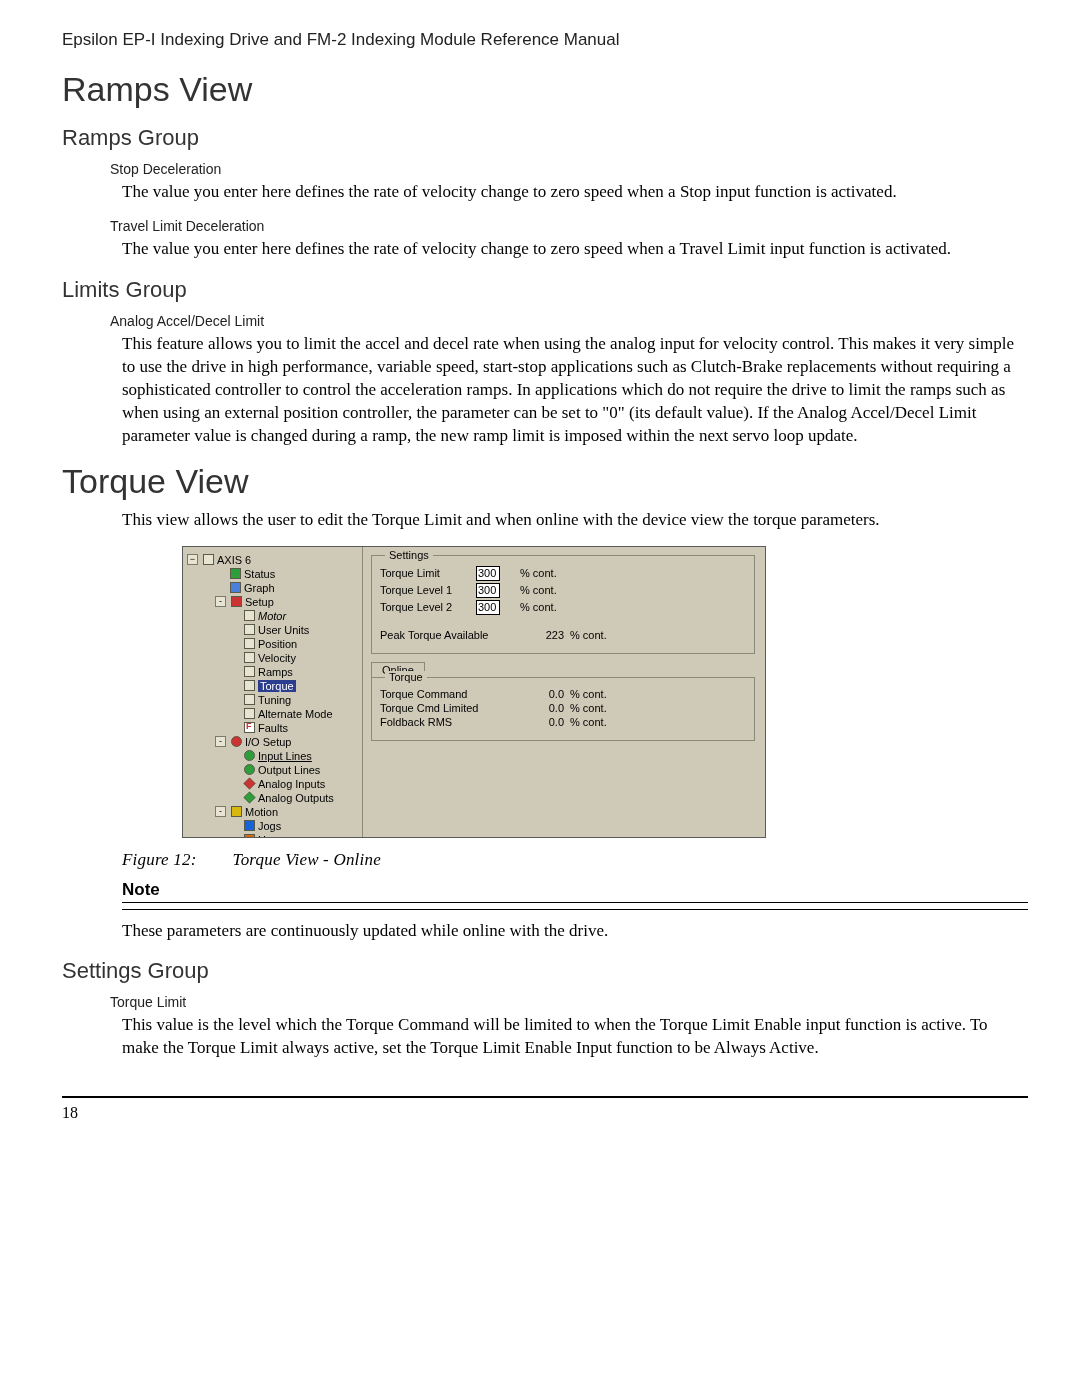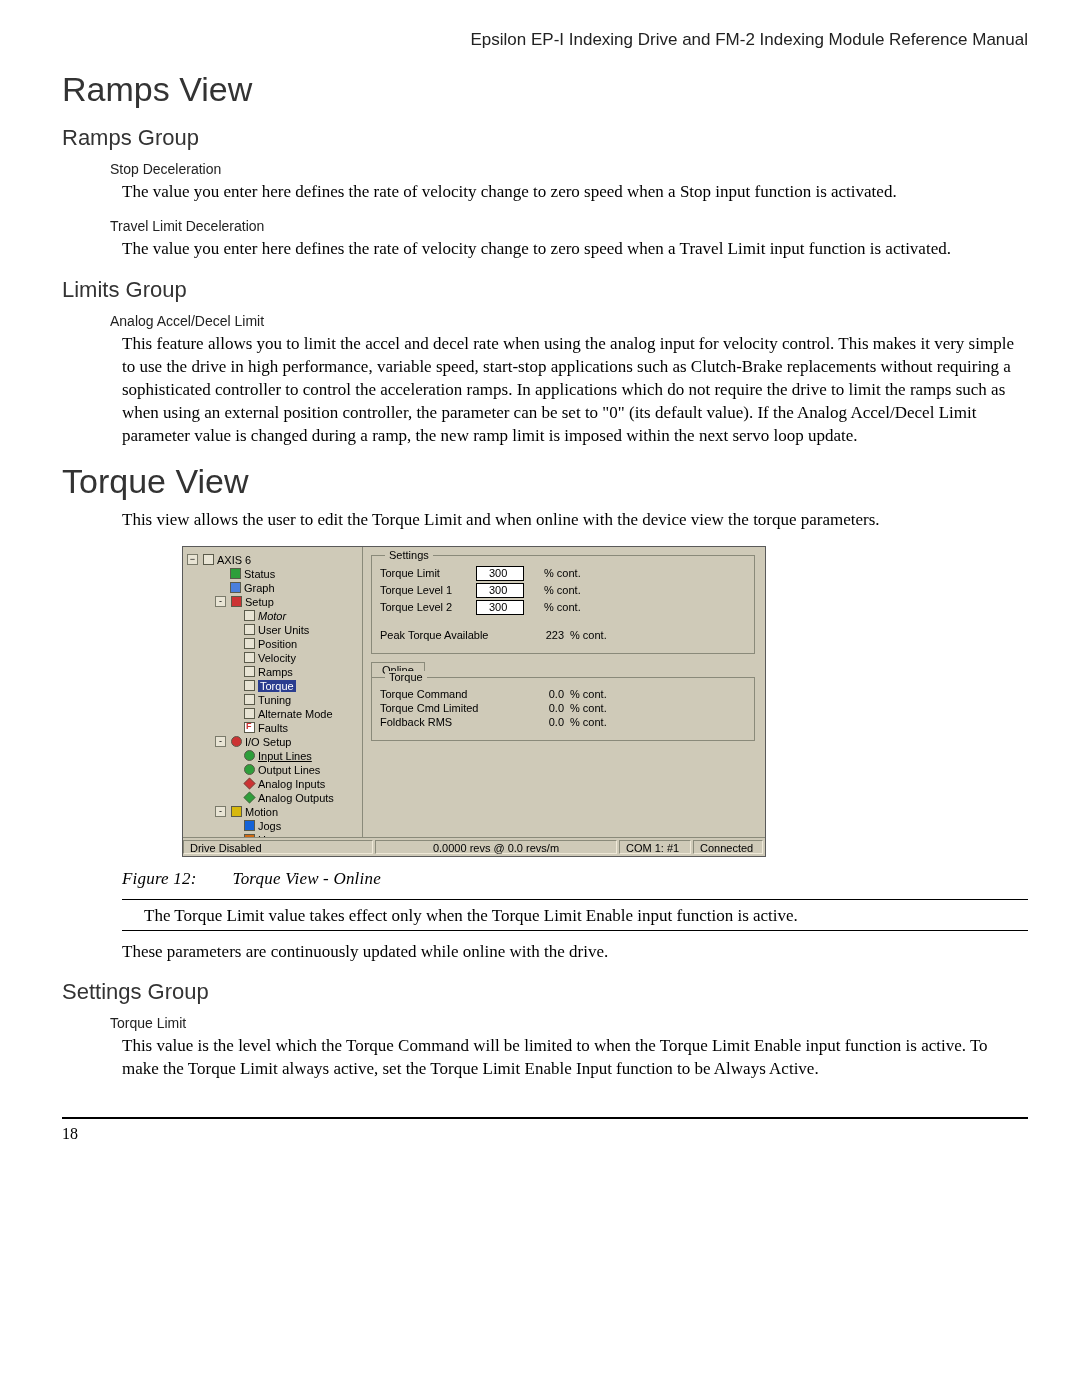--- a/index.html
+++ b/index.html
@@ -11,21 +11,20 @@
     color:#000;
     box-sizing:border-box;
     padding:30px 52px 30px 62px;
     position:relative;
   }
   .header{
     font-family:Arial,Helvetica,sans-serif;
     font-size:17px;
     color:#222;
     margin:0 0 20px 0;
-    text-align:right;
   }
   h1{
     font-family:Arial,Helvetica,sans-serif;
     font-weight:400;
     font-size:34px;
     color:#333;
     margin:14px 0 8px 0;
   }
   h2{
     font-family:Arial,Helvetica,sans-serif;
@@ -170,23 +169,23 @@
   .grp .legend{
     position:absolute;left:13px;top:-7px;
     background:#cfcab8;padding:0 4px;font-size:11px;
   }
   .field{
     display:flex;align-items:center;
     margin:2px 0;
   }
   .field .lbl{width:96px;}
   .field .inp{
-    width:48px;height:15px;
+    width:24px;height:15px;
     border:1px solid #000;background:#fff;
-    font-size:11px;padding:0 12px;box-sizing:border-box;
+    font-size:11px;padding:0 1px;box-sizing:border-box;
   }
   .field .unit{margin-left:20px;}
   .ro-row{
     display:flex;align-items:center;margin:2px 0;
   }
   .ro-row .lbl{width:150px;}
   .ro-row .val{width:34px;text-align:right;}
   .ro-row .unit{margin-left:6px;}
   .tab{
     display:inline-block;
@@ -385,36 +384,30 @@
               </div>
               <div class="ro-row">
                 <span class="lbl">Foldback RMS</span>
                 <span class="val">0.0</span>
                 <span class="unit">% cont.</span>
               </div>
             </div>
         </div>
       </div>
     </div>
-    <div class="statusbar">
-      <div class="sunk" style="flex:0 0 190px">Drive Disabled</div>
-      <div class="sunk" style="flex:1;text-align:center">0.0000 revs @ 0.0 revs/m</div>
-      <div class="sunk" style="flex:0 0 72px">COM 1: #1</div>
-      <div class="sunk" style="flex:0 0 70px">Connected</div>
-    </div>
   </div>
 </div>
 
 <p class="fig-caption">
   <span>Figure 12:</span><span class="gap"></span><span>Torque View - Online</span>
 </p>
 
 <div class="note-block">
+  <div class="note-title">Note</div>
   <hr class="note-rule">
-  <div class="note-body">The Torque Limit value takes effect only when the Torque Limit Enable input function is active.</div>
   <hr class="note-rule">
 </div>
 
 <p class="body-short">These parameters are continuously updated while online with the drive.</p>
 
 <h2>Settings Group</h2>
 <h3>Torque Limit</h3>
 <p class="body">This value is the level which the Torque Command will be limited to when the Torque Limit Enable input function is active. To make the Torque Limit always active, set the Torque Limit Enable Input function to be Always Active.</p>
 
 <hr class="page-rule">

